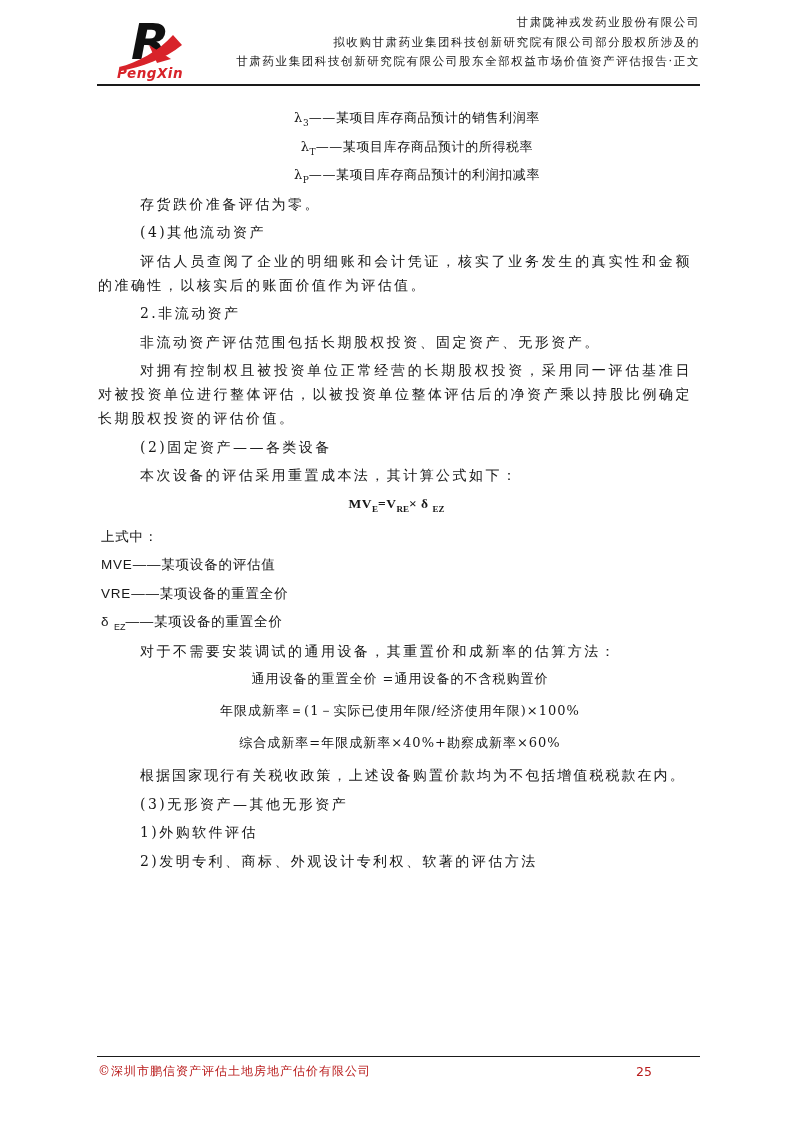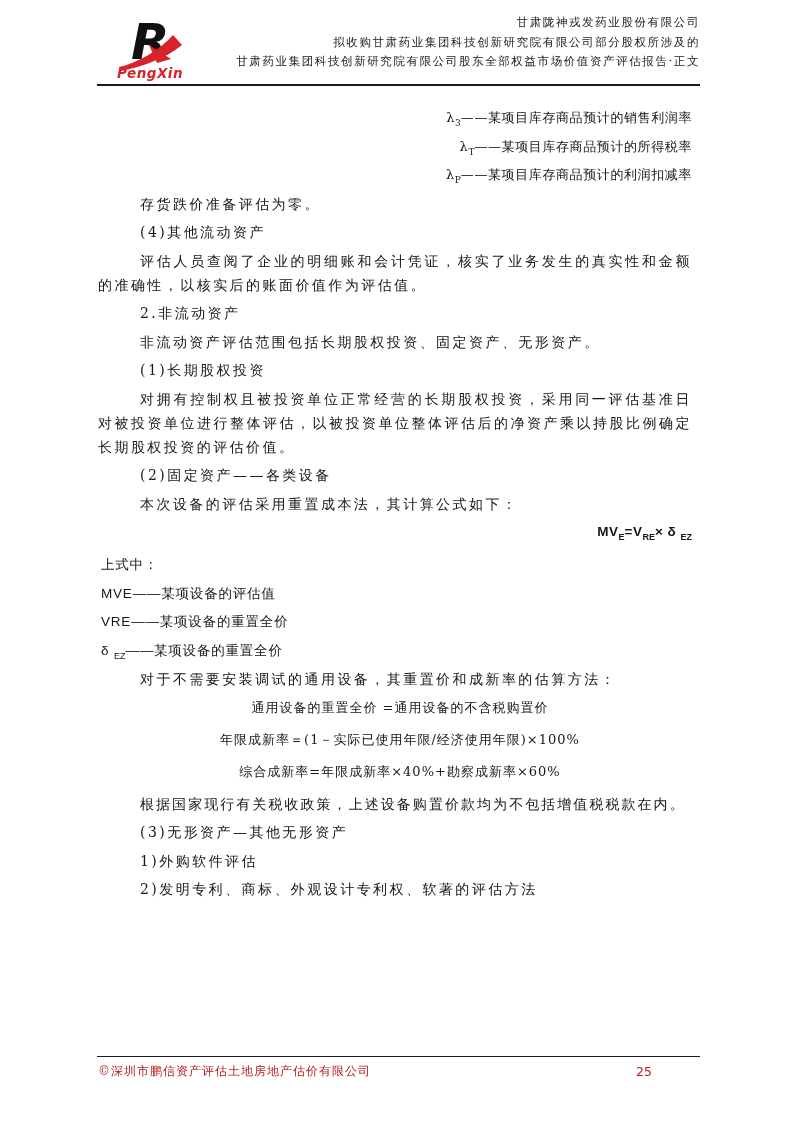--- a/index.html
+++ b/index.html
@@ -15,25 +15,25 @@
     text-align:right;font-size:11.5px;line-height:19.5px;letter-spacing:1.6px;color:#1c1c1c;
   }
   .rule-top{position:absolute;left:97px;top:84px;width:603px;border-top:2px solid #1a1a1a;}
   
   .doc{position:absolute;left:98px;top:106px;width:594px;}
   .doc p{
     margin:0 0 4.5px 0;font-size:14px;line-height:24px;letter-spacing:2.45px;
     text-align:justify;text-indent:42px;color:#171717;
   }
   .doc p.tight{letter-spacing:2.05px;}
-  .doc p.lam{margin-left:44px;text-indent:0;font-size:13px;letter-spacing:0.6px;text-align:right;}
+  .doc p.lam{margin-left:44px;text-indent:0;font-size:13px;letter-spacing:0.6px;text-align:center;}
   .doc p.def{margin-left:3px;text-indent:0;font-size:13.5px;letter-spacing:0.8px;text-align:left;
              font-family:Liberation Sans, sans-serif;}
-  .doc p.formula{margin:4px 0 9px 3px;text-indent:0;font-size:13.5px;letter-spacing:0.5px;text-align:right;
-             font-family:Liberation Sans, sans-serif;font-weight:bold;}
+  .doc p.formula{margin:4px 0 9px 3px;text-indent:0;font-size:13.5px;letter-spacing:0.5px;text-align:center;
+             font-family:Liberation Serif, serif;font-weight:bold;}
   .doc p.fcjk{margin:3px 0 8px 10px;text-indent:0;font-size:13px;letter-spacing:1px;text-align:center;}
   .doc sub{font-size:9px;letter-spacing:0;line-height:0;}
   
   .rule-bot{position:absolute;left:97px;top:1056px;width:603px;border-top:1.5px solid #1a1a1a;}
   .foot{
     position:absolute;left:98px;top:1063px;width:594px;display:flex;
     justify-content:space-between;align-items:center;
     font-size:12px;letter-spacing:1px;color:#b91c1c;
   }
   .foot .pageno{padding-right:40px;font-size:12.5px;letter-spacing:0;
@@ -72,21 +72,20 @@
     <p>存货跌价准备评估为零。</p>
 
     <p>(4)其他流动资产</p>
 
     <p>评估人员查阅了企业的明细账和会计凭证，核实了业务发生的真实性和金额的准确性，以核实后的账面价值作为评估值。</p>
 
     <p>2.非流动资产</p>
 
     <p>非流动资产评估范围包括长期股权投资、固定资产、无形资产。</p>
 
-    <p>(1)长期股权投资</p>
 
     <p>对拥有控制权且被投资单位正常经营的长期股权投资，采用同一评估基准日对被投资单位进行整体评估，以被投资单位整体评估后的净资产乘以持股比例确定长期股权投资的评估价值。</p>
 
     <p>(2)固定资产——各类设备</p>
 
     <p>本次设备的评估采用重置成本法，其计算公式如下：</p>
 
     <p class="formula"><span>MV</span><sub>E</sub><span>=V</span><sub>RE</sub><span>× δ </span><sub>EZ</sub></p>
 
     <p class="def">上式中：</p>

